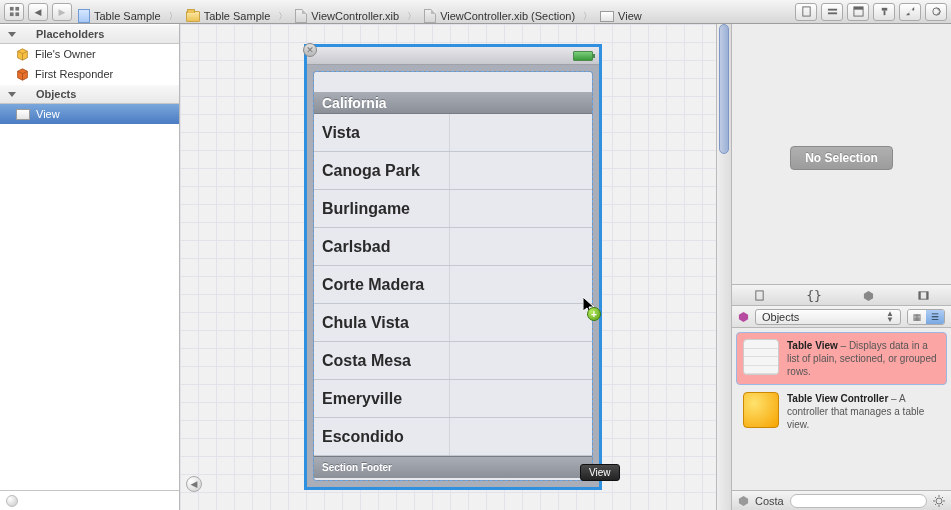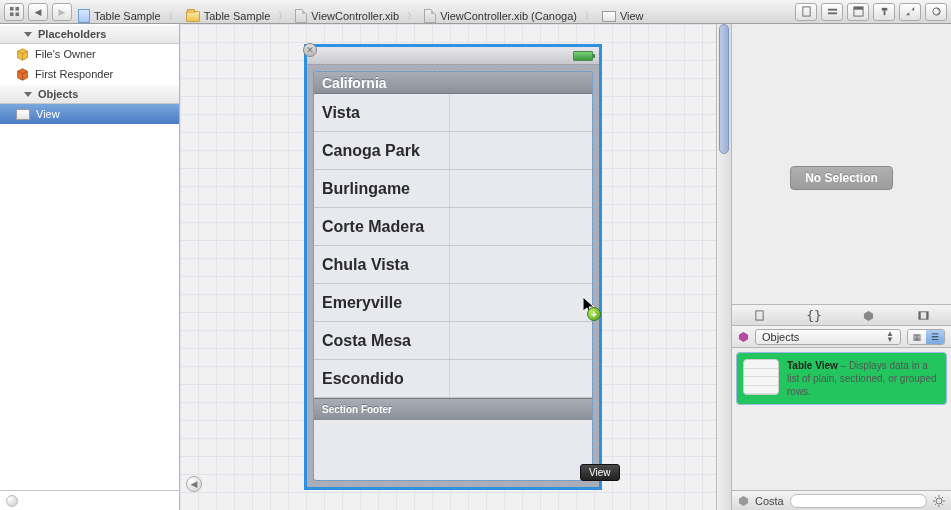--- a/index.html
+++ b/index.html
@@ -11,21 +11,21 @@
 .breadcrumb { display:flex; align-items:center; gap:4px; flex:1;margin-top:9px; }
 .breadcrumb .crumb { display:flex; align-items:center; gap:4px; padding:0 2px; }
 .breadcrumb .sep { color:#999; font-size:9px; padding:0 2px; }
 .toolbar .right-tools { display:flex; align-items:center; gap:0; }
 .toolbar .right-tools .tb-btn { margin-right:0; margin-left:4px; width:22px; }
 
 .body { flex:1; display:flex; overflow:hidden; }
 
 
 .outline { width:180px; background:#fff; border-right:1px solid #b8b8b8; display:flex; flex-direction:column; font-size:11px; }
-.outline .section-header { height:20px; background:linear-gradient(#f8f8f8,#e8e8e8); border-bottom:1px solid #c6c6c6; display:flex; align-items:center; padding:0 24px; font-weight:bold; color:#4b4b4b; gap:4px; border-top:1px solid #fff; }
+.outline .section-header { height:20px; background:linear-gradient(#f8f8f8,#e8e8e8); border-bottom:1px solid #c6c6c6; display:flex; align-items:center; padding:0 8px; font-weight:bold; color:#4b4b4b; gap:18px; border-top:1px solid #fff; }
 .outline .item-row { height:20px; display:flex; align-items:center; padding:0 6px 0 16px; gap:6px; color:#333; }
 .outline .item-row.selected { background:linear-gradient(#7aa7db,#4b7bc3); color:#fff; }
 .outer-spacer { flex:1; }
 .outline .bottom-bar { height:20px; border-top:1px solid #c6c6c6; display:flex; align-items:center; padding:0 6px; }
 .outline .bottom-bar .dot { width:12px; height:12px; border-radius:50%; background:radial-gradient(circle at 30% 30%, #fff, #d8d8d8 70%); border:1px solid #bbb; }
 
 
 .canvas-wrap { flex:1; position:relative; background:#f2f2f2; }
 .canvas-grid { position:absolute; inset:0; background-color:#f1f1f1;
   background-image: linear-gradient(#e2e2ea 1px, transparent 1px), linear-gradient(90deg,#e2e2ea 1px, transparent 1px);
@@ -36,48 +36,48 @@
 .canvas-scroll .thumb { position:absolute; top:0; height:130px; left:2px; right:2px; background:linear-gradient(to right,#bfcbe3,#9bb1d6); border:1px solid #7e97c5; border-radius:6px; }
 
 
 .device-frame { position:absolute; left:124px; top:20px; width:298px; height:446px; border:3px solid #2f90df; background:#a9aeb8; }
 .device-close { position:absolute; left:-4px; top:-4px; width:14px; height:14px; border-radius:50%; background:linear-gradient(#e0e0e0,#b6b6b6); border:1px solid #888; color:#777; font-size:9px; display:flex;align-items:center;justify-content:center; }
 .status-bar { height:18px; background:linear-gradient(#e7e7eb,#c8c8cf); border-bottom:1px solid #a1a1a9; display:flex; align-items:center; justify-content:flex-end; padding:0 6px; font-size:10px; color:#3e6b3e; }
 .battery { width:20px; height:10px; border:1px solid #4b8b4b; border-radius:1px; position:relative; background:linear-gradient(#7ccf7c,#3a9b3a); }
 .battery:after { content:""; position:absolute; right:-3px; top:2px; width:2px; height:4px; background:#4b8b4b; }
 
 .table-outer { position:absolute; left:6px; right:6px; top:24px; bottom:6px; background:#e7e9ef; border:1px solid #8b8f98; border-radius:3px; overflow:hidden; outline:1px dashed #6aa5e6; outline-offset:-1px; }
-.sect-header { height:22px; background:linear-gradient(#a8adb6,#8b8f98); border-bottom:1px solid #777b83; color:#fff; font-weight:bold; font-size:14px; padding:0 8px; display:flex; align-items:center; text-shadow:0 -1px 0 rgba(0,0,0,0.3); }
+.sect-header { height:22px; background:linear-gradient(#a8adb6,#8b8f98); border-bottom:1px solid #777b83; color:#fff; font-weight:bold; font-size:14px; padding:0 8px; display:flex; align-items:center; text-shadow:0 -1px 0 rgba(0,0,0,0.3);margin-top:20px; }
 .sect-footer { height:22px; background:linear-gradient(#a8adb6,#8b8f98); color:#fff; font-weight:bold; font-size:10px; padding:0 8px; display:flex; align-items:center; text-shadow:0 -1px 0 rgba(0,0,0,0.3); border-top:1px solid #777b83; }
 .cells { }
 .cell { height:38px; border-bottom:1px solid #c3c7cf; padding:0 8px; display:flex; align-items:center; font-size:16px; font-weight:bold; color:#2a2a2a; position:relative; }
 .cell .divider { position:absolute; left:135px; top:0; bottom:0; width:1px; background:rgba(100,100,110,0.15); }
 
 .cursor { position:absolute; left:276px; top:250px; pointer-events:none; }
 .cursor svg { display:block; }
 .drag-badge { position:absolute; left:280px; top:260px; width:14px; height:14px; border-radius:50%; background:radial-gradient(circle at 30% 30%, #b7ea5d, #5aa018); border:1px solid #3d7a0f; color:#fff; font-size:10px; display:flex;align-items:center;justify-content:center; font-weight:bold; }
 .size-tag { position:absolute; left:400px; top:440px; background:linear-gradient(#4a4a4a,#222); color:#fff; font-size:10px; padding:2px 8px; border-radius:3px; border:1px solid #111; }
 
 
 .rpanel { width:220px; background:#ededed; border-left:1px solid #b8b8b8; display:flex; flex-direction:column; position:relative; }
-.no-sel-wrap { flex:0 0 260px; display:flex; align-items:flex-start; justify-content:center; padding-top:122px;margin-top:20px; }
+.no-sel-wrap { flex:0 0 260px; display:flex; align-items:flex-start; justify-content:center; padding-top:122px; }
 .no-sel { padding:4px 14px; background:linear-gradient(#b0b0b0,#9c9c9c); border:1px solid #8a8a8a; border-radius:4px; color:#fff; font-size:12px; font-weight:bold; text-shadow:0 -1px 0 rgba(0,0,0,0.2);}
 
 .lib-tabs { height:22px; background:linear-gradient(#f4f4f4,#dcdcdc); border-top:1px solid #b7b7b7; border-bottom:1px solid #b7b7b7; display:flex; align-items:center; justify-content:space-around; }
 .lib-tabs .ricon { width:24px; height:16px; display:flex;align-items:center;justify-content:center; color:#555; }
 .lib-filter { height:22px; background:linear-gradient(#f4f4f4,#e1e1e1); border-bottom:1px solid #b7b7b7; display:flex; align-items:center; padding:0 6px; gap:6px; font-size:11px; }
 .lib-filter .popup { flex:1; height:16px; background:linear-gradient(#fdfdfd,#e8e8e8); border:1px solid #aaa; border-radius:3px; padding:0 6px; display:flex; align-items:center; justify-content:space-between; color:#333; }
 .lib-filter .popup .arrs { font-size:8px; color:#666; line-height:6px; text-align:center; }
 .lib-filter .view-seg { display:flex; border:1px solid #aaa; border-radius:3px; overflow:hidden; }
 .lib-filter .view-seg div { width:18px; height:14px; display:flex;align-items:center;justify-content:center; background:linear-gradient(#fcfcfc,#e7e7e7); font-size:9px;color:#666; }
 .lib-filter .view-seg div.active { background:linear-gradient(#aecdf5,#7aa8e2); color:#234; }
 
 .lib-items { flex:1; overflow:auto; padding:4px; background:#ededed; }
 .lib-item { display:flex; gap:8px; padding:6px; border:1px solid transparent; border-radius:4px; }
-.lib-item.selected { background:#22c55e; border:1px solid #9bb7e2; }
+.lib-item.selected { background:#fca5a5; border:1px solid #9bb7e2; }
 .lib-item .thumb { width:36px; height:36px; flex:0 0 36px; border-radius:4px; background:#f5f5f5; border:1px solid #ccc; display:flex; flex-direction:column; overflow:hidden; }
 .lib-item .thumb .ln { flex:1; border-bottom:1px solid #ddd; }
 .lib-item .thumb.yellow-thumb { background:radial-gradient(circle at 30% 30%,#ffe26d,#f6a300); border:1px solid #cc8800; }
 .lib-item .txt { flex:1; font-size:10px; color:#555; line-height:1.3; }
 .lib-item .txt b { color:#222; }
 
 .lib-bottom { height:20px; background:linear-gradient(#f4f4f4,#dcdcdc); border-top:1px solid #b7b7b7; display:flex; align-items:center; padding:0 6px; gap:6px; font-size:11px; color:#444; }
 .lib-bottom .srch { flex:1; height:14px; border:1px solid #bbb; border-radius:8px; background:#fff; }
 .lib-bottom .gear { width:12px;height:12px; color:#666; }
 
@@ -123,21 +123,21 @@
         <span>Table Sample</span>
       </div>
     <span class="sep">〉</span>
     <div class="crumb">
         <span class="gray-doc"></span>
         <span>ViewController.xib</span>
       </div>
     <span class="sep">〉</span>
     <div class="crumb">
         <span class="gray-doc"></span>
-        <span>ViewController.xib (Canoga)</span>
+        <span>ViewController.xib (Section)</span>
       </div>
     <span class="sep">〉</span>
     <div class="crumb">
         <span class="view-ico"></span>
         <span>View</span>
       </div>
   </div>
   <div class="right-tools">
     <div class="tb-btn">
         <svg class="ic-sm" viewBox="0 0 12 12">
@@ -234,33 +234,37 @@
               </div>
             <div class="cell">
                 <span>Canoga Park</span>
                 <div class="divider"></div>
               </div>
             <div class="cell">
                 <span>Burlingame</span>
                 <div class="divider"></div>
               </div>
             <div class="cell">
+                <span>Carlsbad</span>
+                <div class="divider"></div>
+              </div>
+            <div class="cell">
                 <span>Corte Madera</span>
                 <div class="divider"></div>
               </div>
             <div class="cell">
                 <span>Chula Vista</span>
                 <div class="divider"></div>
               </div>
             <div class="cell">
+                <span>Costa Mesa</span>
+                <div class="divider"></div>
+              </div>
+            <div class="cell">
                 <span>Emeryville</span>
-                <div class="divider"></div>
-              </div>
-            <div class="cell">
-                <span>Costa Mesa</span>
                 <div class="divider"></div>
               </div>
             <div class="cell">
                 <span>Escondido</span>
                 <div class="divider"></div>
               </div>
           </div>
           <div class="sect-footer">
               <span>Section Footer</span>
             </div>
@@ -323,20 +327,24 @@
 
     <div class="lib-items">
       <div class="lib-item selected">
         <div class="thumb">
             <div class="ln"></div>
             <div class="ln"></div>
             <div class="ln"></div>
             <div class="ln"></div>
           </div>
         <div class="txt"><b>Table View</b><span> – Displays data in a list of plain, sectioned, or grouped rows.</span></div>
+      </div>
+      <div class="lib-item">
+        <div class="thumb yellow-thumb"></div>
+        <div class="txt"><b>Table View Controller</b><span> – A controller that manages a table view.</span></div>
       </div>
     </div>
 
     <div class="lib-bottom">
       <svg class="ic-sm" viewBox="0 0 12 12">
           <polygon points="6,1 11,4 11,9 6,12 1,9 1,4" fill="#999"></polygon>
         </svg>
       <span>Costa</span>
       <div class="srch"></div>
       <svg class="gear" viewBox="0 0 12 12">

